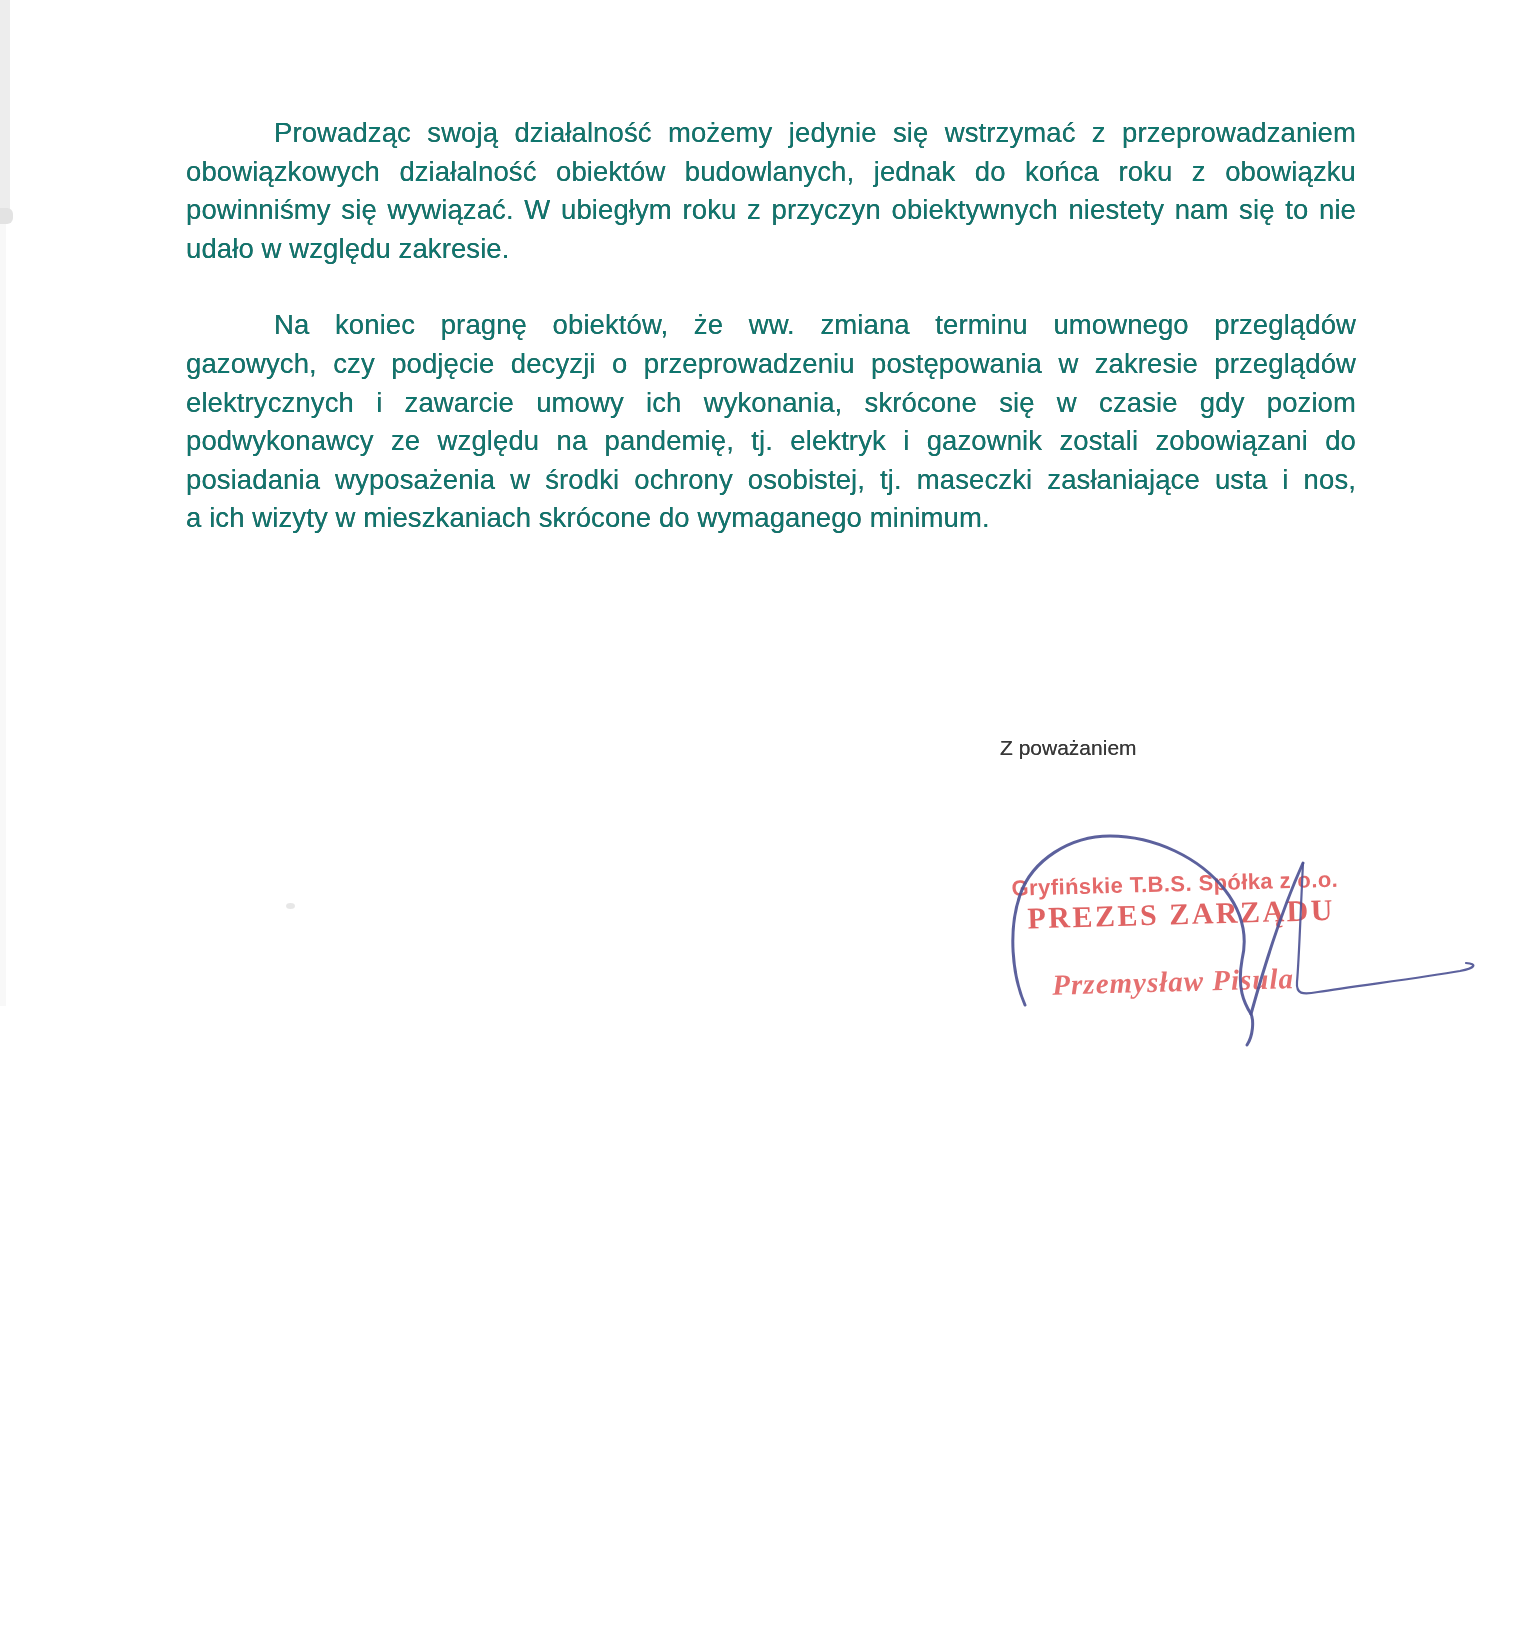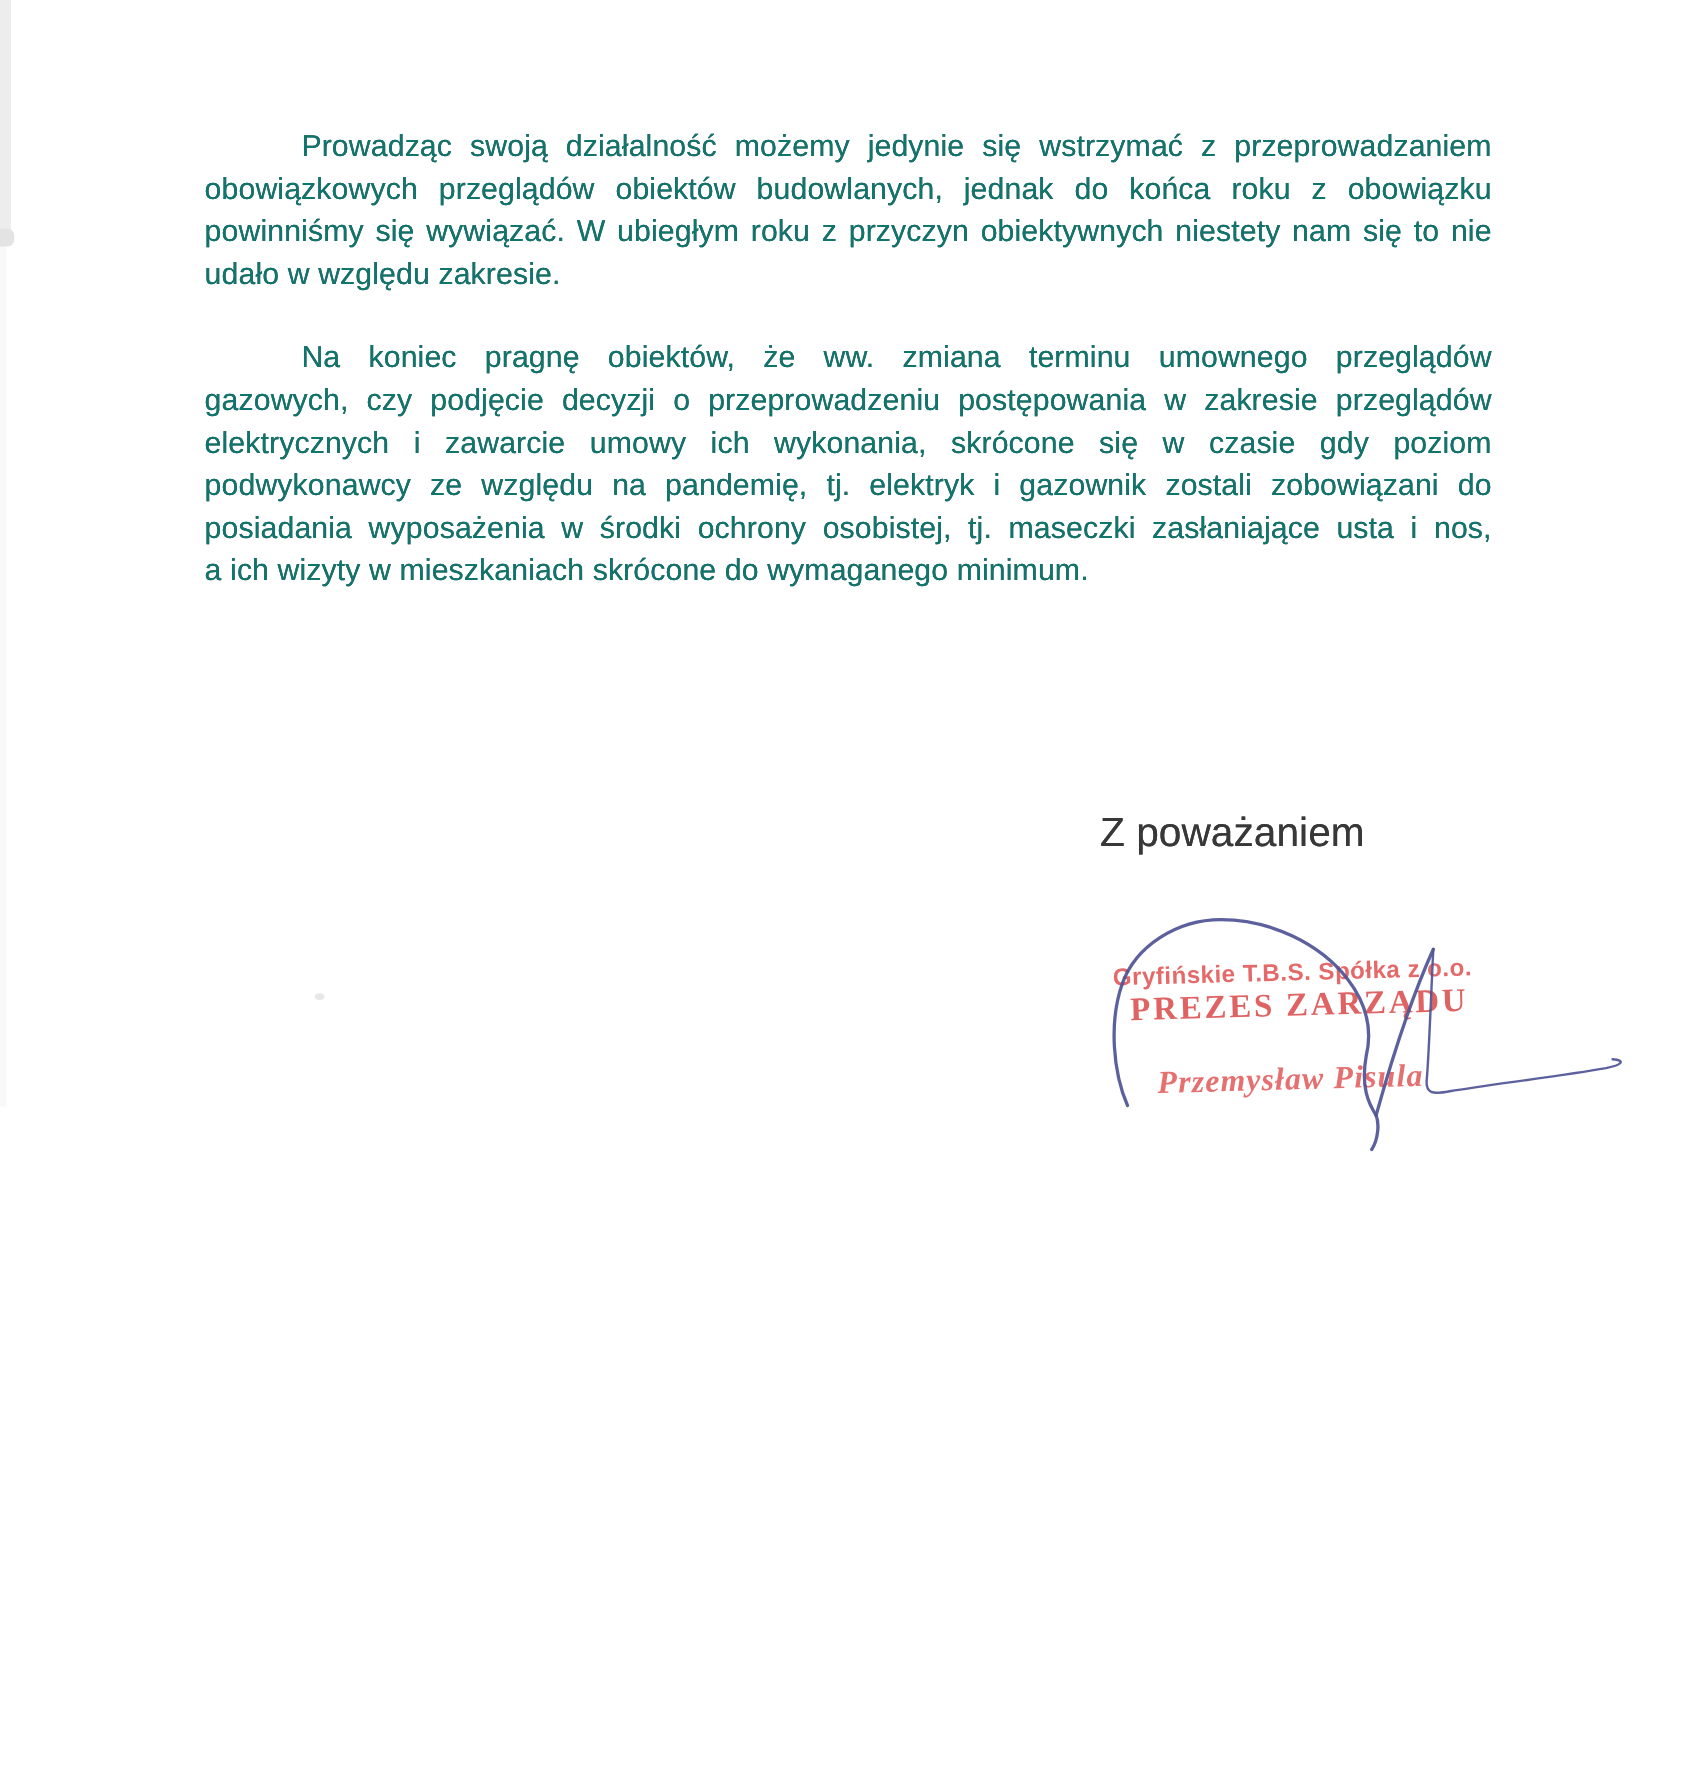--- a/index.html
+++ b/index.html
@@ -47,21 +47,21 @@
   }
   .paragraph { margin: 0; }
   .paragraph + .paragraph { margin-top: 38px; }
   .text-line { text-align: justify; text-align-last: justify; }
   .text-line.first { text-indent: 88px; }
   .text-line.last { text-align: justify; text-align-last: left; }
 
   .closing {
     position: absolute;
     left: 1000px; top: 736px;
-    font-size: 37px;
+    font-size: 21px;
     color: #383838;
     text-shadow: 0 0 0.6px #4a4a4a;
   }
 
   
   .stamp {
     position: absolute;
     left: 1005px; top: 866px;
     width: 345px; height: 150px;
     transform: rotate(-1.6deg);
@@ -117,21 +117,21 @@
 <div class="page">
 
   <div class="edge-strip"></div>
   <div class="edge-strip-lower"></div>
   <div class="edge-notch"></div>
   <div class="speck"></div>
 
   <div class="letter-body">
     <div class="paragraph">
       <div class="text-line first">Prowadząc swoją działalność możemy jedynie się wstrzymać z przeprowadzaniem</div>
-      <div class="text-line">obowiązkowych przeglądów obiektów budowlanych, jednak do końca roku z obowiązku</div>
+      <div class="text-line">obowiązkowych działalność obiektów budowlanych, jednak do końca roku z obowiązku</div>
       <div class="text-line">powinniśmy się wywiązać. W ubiegłym roku z przyczyn obiektywnych niestety nam się to nie</div>
       <div class="text-line last">udało w względu zakresie.</div>
     </div>
     <div class="paragraph">
       <div class="text-line first">Na koniec pragnę obiektów, że ww. zmiana terminu umownego przeglądów</div>
       <div class="text-line">gazowych, czy podjęcie decyzji o przeprowadzeniu postępowania w zakresie przeglądów</div>
       <div class="text-line">elektrycznych i zawarcie umowy ich wykonania, skrócone się w czasie gdy poziom</div>
       <div class="text-line">podwykonawcy ze względu na pandemię, tj. elektryk i gazownik zostali zobowiązani do</div>
       <div class="text-line">posiadania wyposażenia w środki ochrony osobistej, tj. maseczki zasłaniające usta i nos,</div>
       <div class="text-line last">a ich wizyty w mieszkaniach skrócone do wymaganego minimum.</div>

